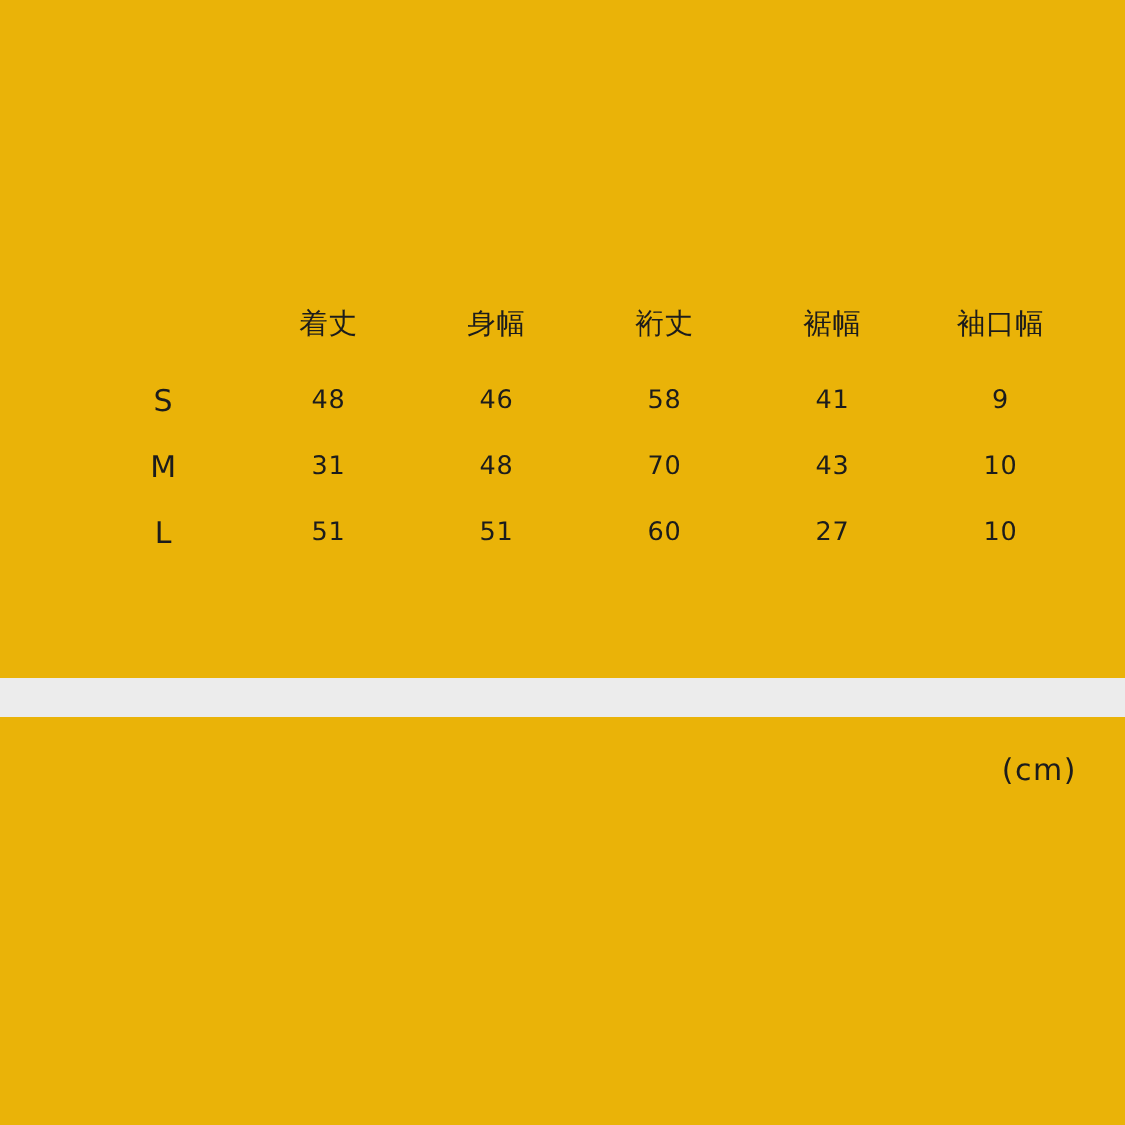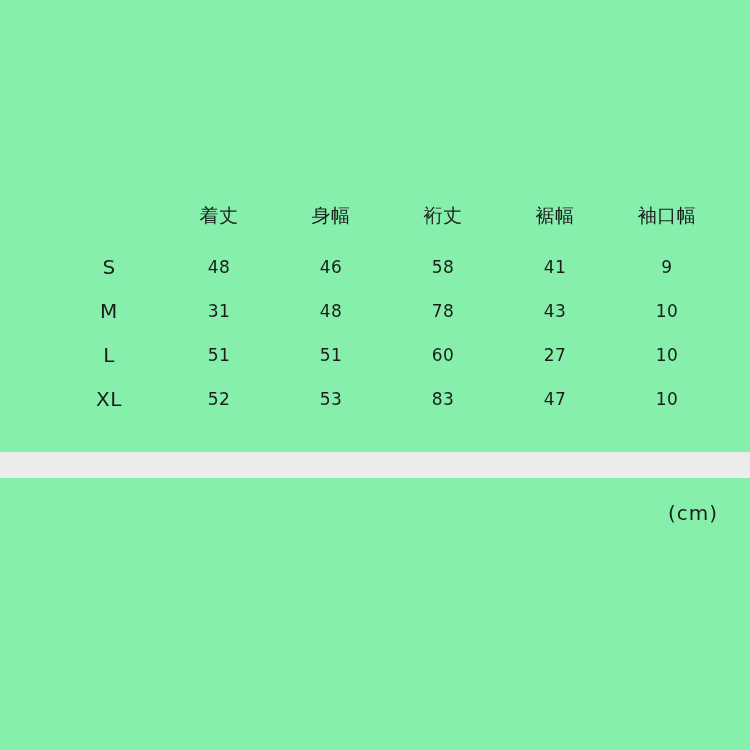--- a/index.html
+++ b/index.html
@@ -11,21 +11,21 @@
     height: 750px;
     background: #ffffff;
     font-family: "DejaVu Sans", sans-serif;
     color: #1a1a1a;
     overflow: hidden;
   }
   .page {
     position: relative;
     width: 750px;
     height: 750px;
-    background: #86efac;
+    background: #eab308;
   }
   
   .size-table {
     position: absolute;
     left: 55px;
     top: 193px;
     width: 668px;
     border-collapse: collapse;
     table-layout: fixed;
   }
@@ -98,38 +98,30 @@
         <td>48</td>
         <td>46</td>
         <td>58</td>
         <td>41</td>
         <td>9</td>
       </tr>
       <tr>
         <td>M</td>
         <td>31</td>
         <td>48</td>
-        <td>78</td>
+        <td>70</td>
         <td>43</td>
         <td>10</td>
       </tr>
       <tr>
         <td>L</td>
         <td>51</td>
         <td>51</td>
         <td>60</td>
         <td>27</td>
-        <td>10</td>
-      </tr>
-      <tr>
-        <td>XL</td>
-        <td>52</td>
-        <td>53</td>
-        <td>83</td>
-        <td>47</td>
         <td>10</td>
       </tr>
     </tbody>
   </table>
 
   <div class="band"></div>
 
   <div class="unit">(cm)</div>
 
 </div>

